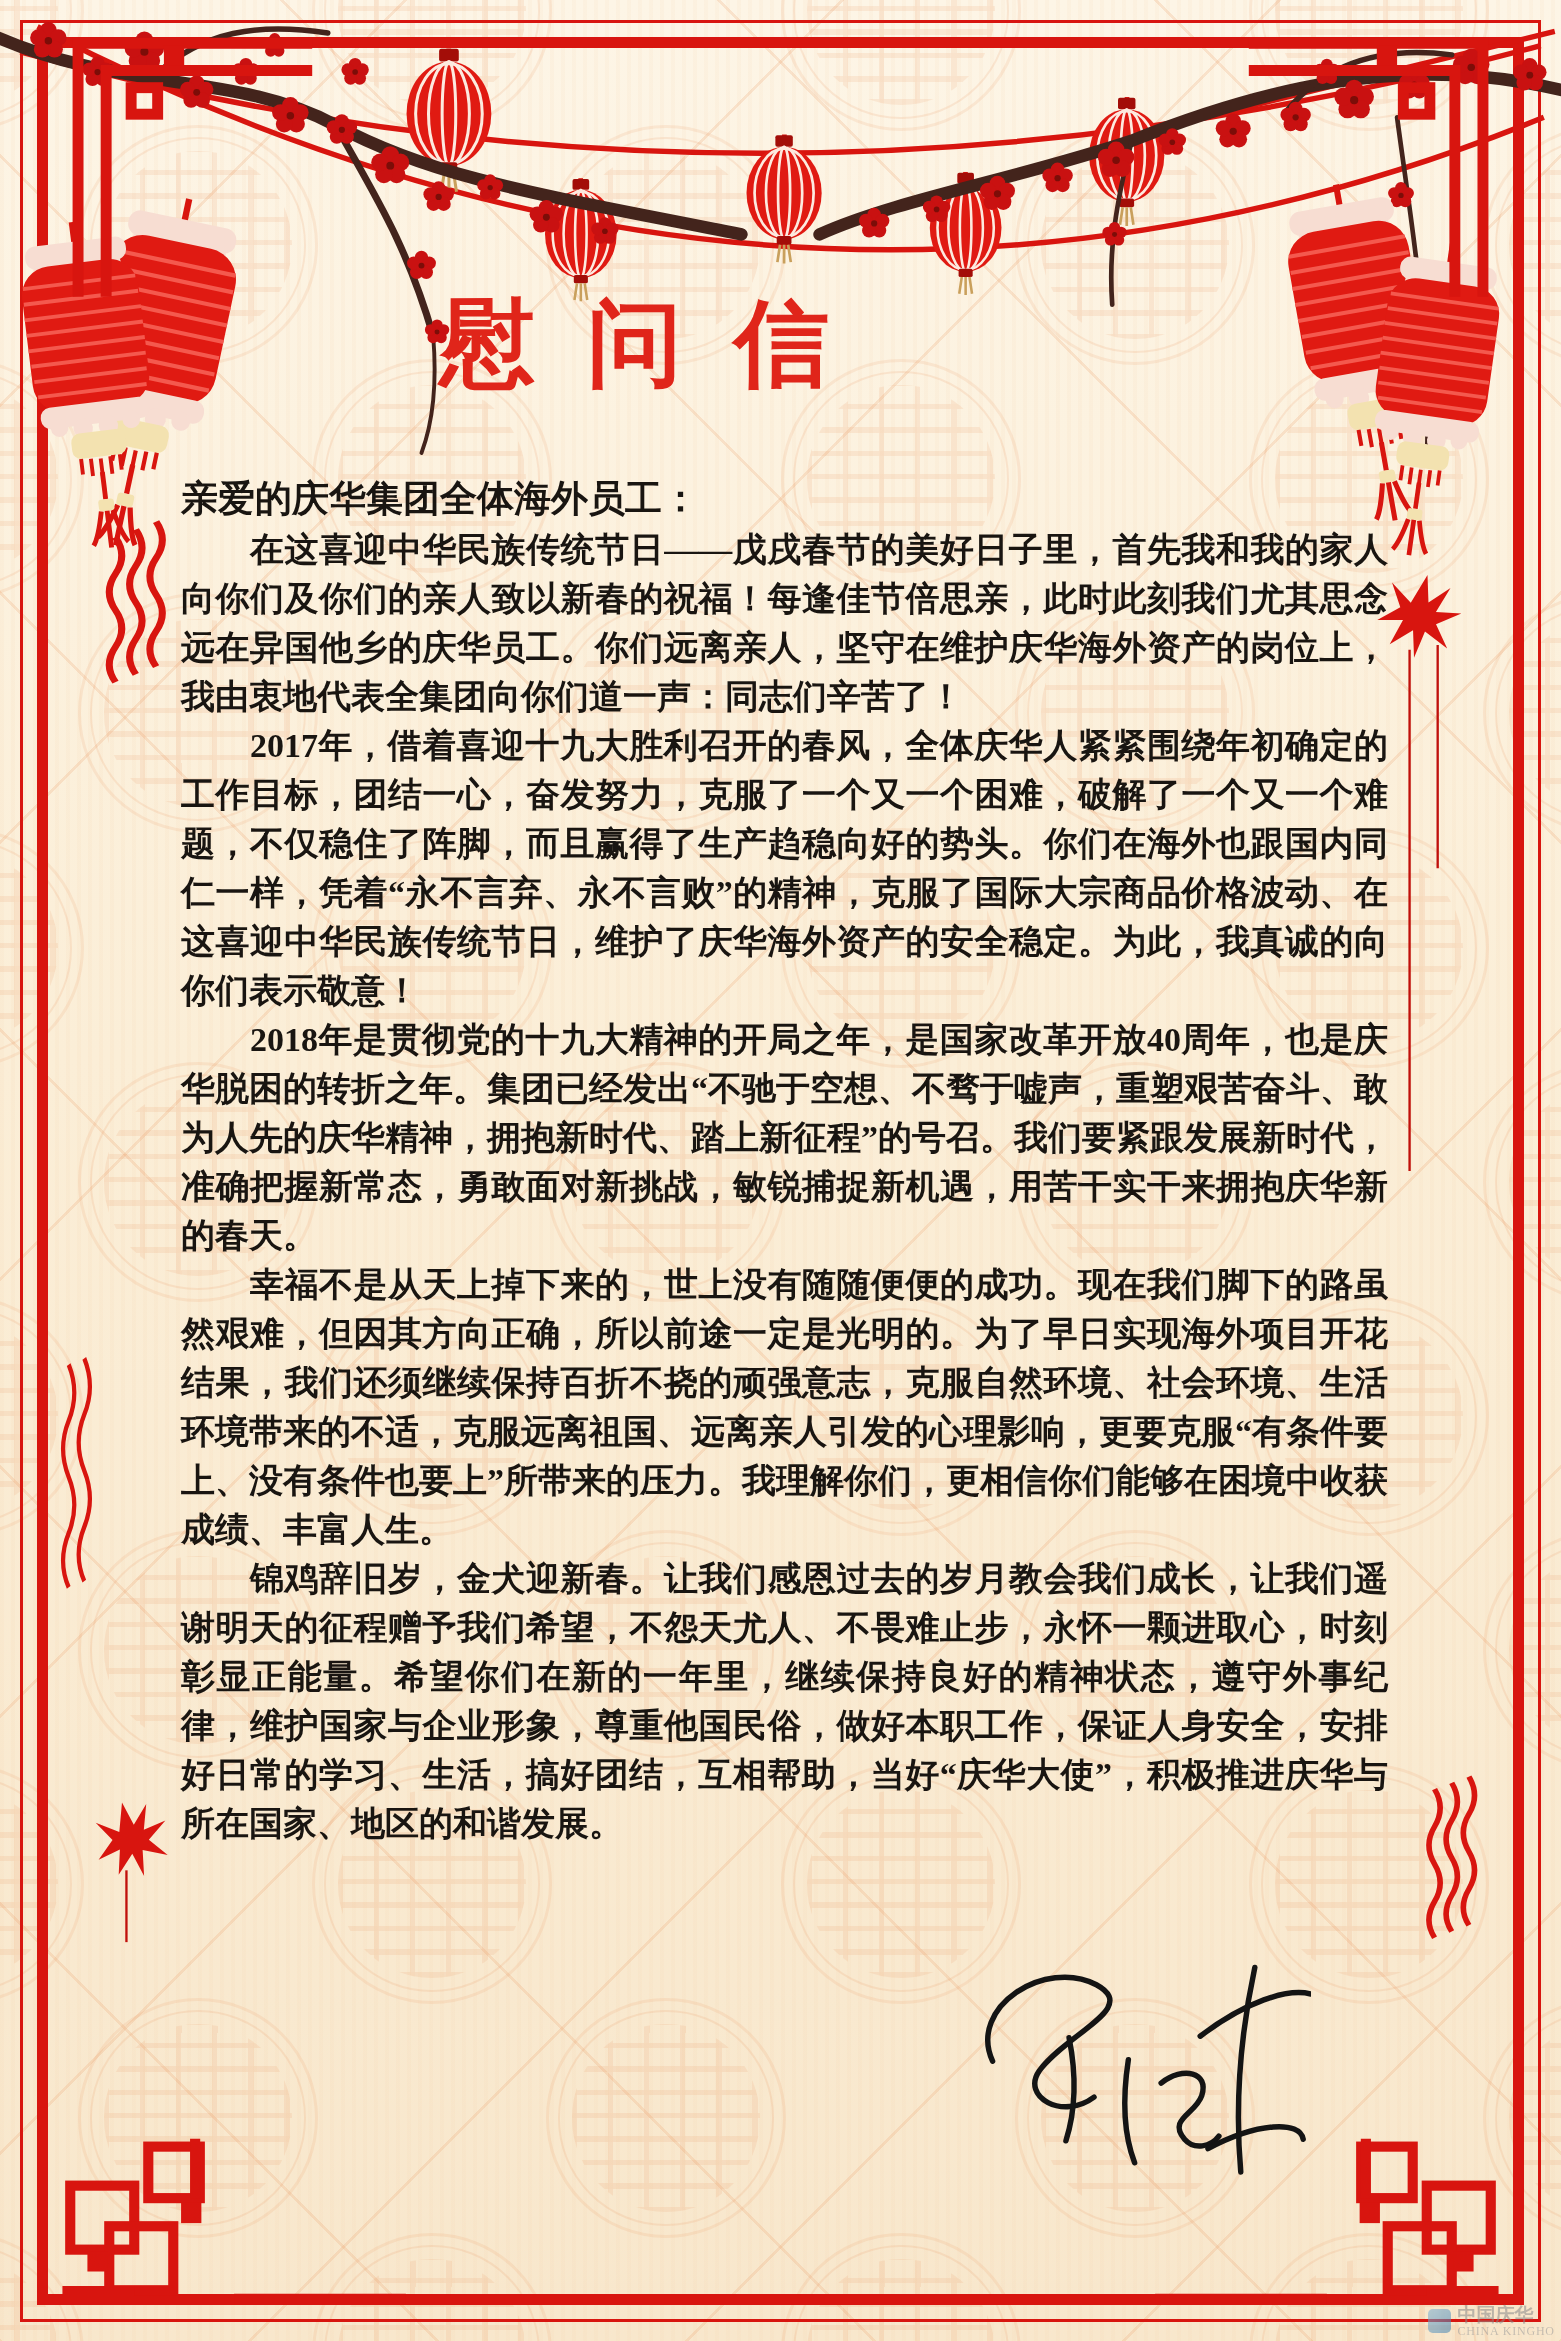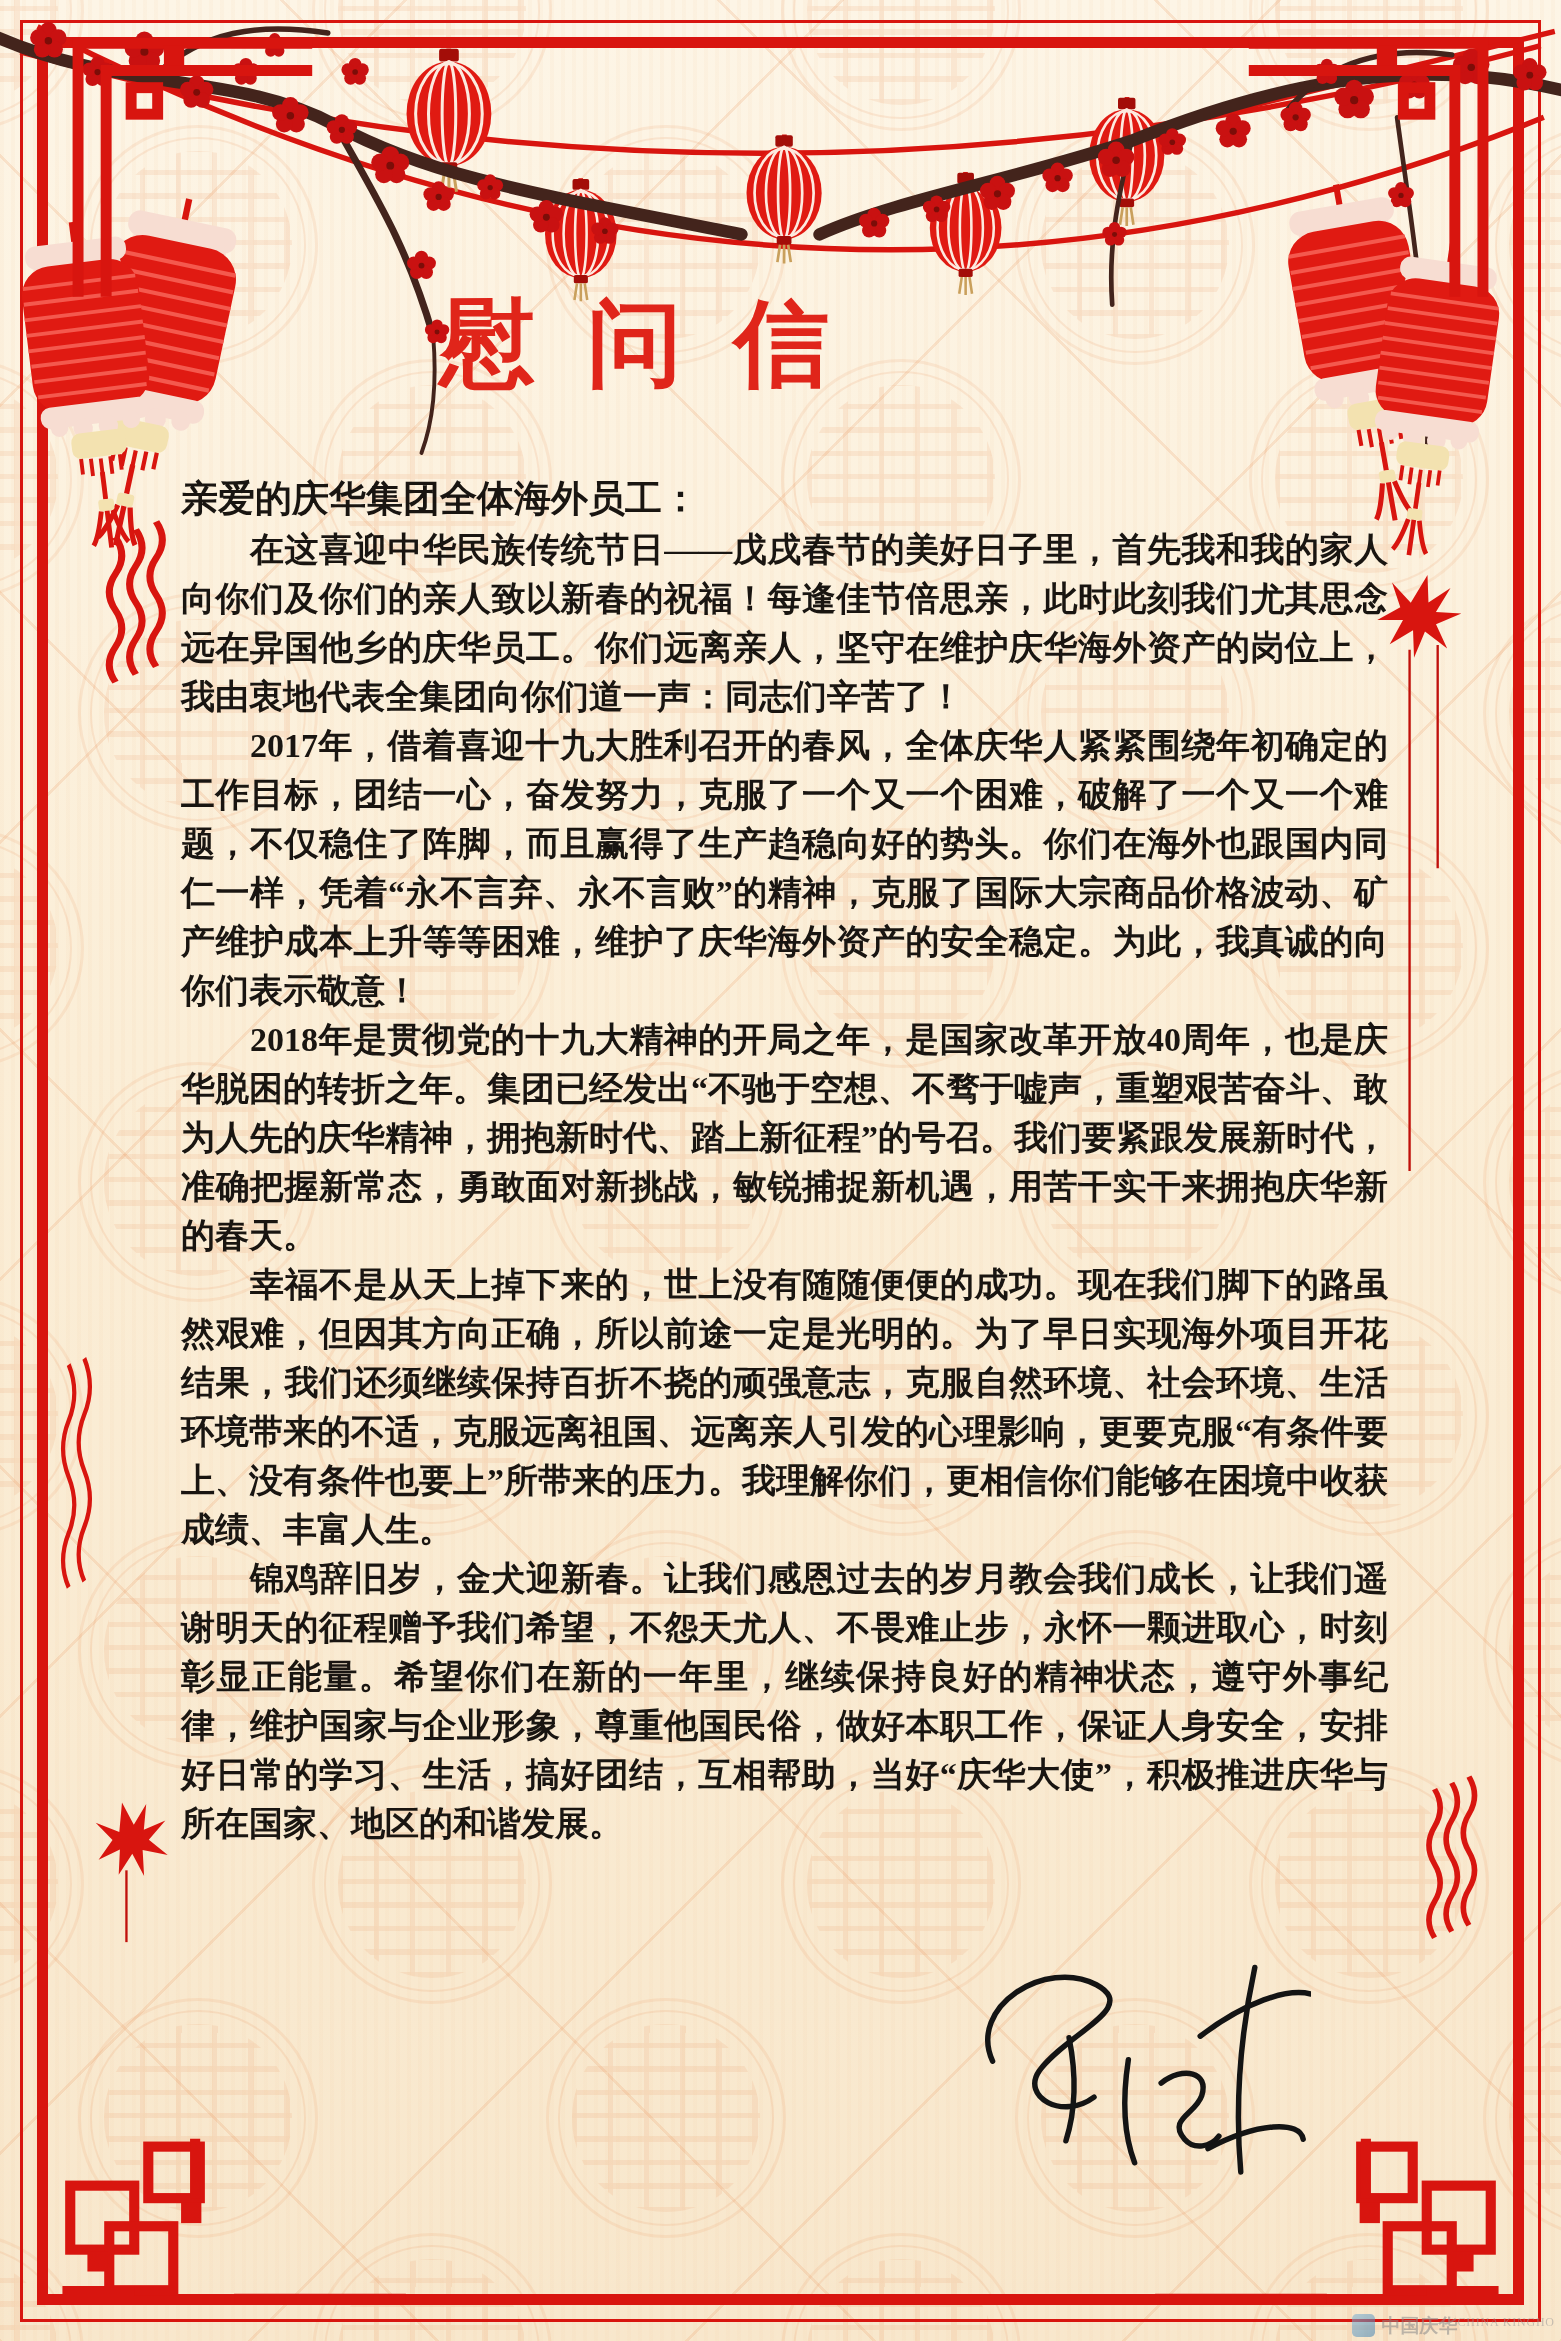--- a/index.html
+++ b/index.html
@@ -31,21 +31,21 @@
   .letter{position:absolute;left:181px;top:473px;width:1207px;color:#191511;}
   .salutation{font-size:37px;font-weight:700;line-height:52px;}
   .para{margin:0;font-size:34px;line-height:49px;text-align:justify;text-indent:69px;
         font-weight:700;}
   .date-line{position:absolute;left:874px;top:2176px;width:437px;text-align:center;
         font-size:36px;color:#191511;font-weight:600;}
   .signature{position:absolute;left:952px;top:1944px;}
   
   .watermark{position:absolute;right:6.2px;bottom:4.7px;display:flex;align-items:center;gap:6.2px;opacity:.55;}
   .watermark .logo{width:23.4px;height:23.4px;border-radius:4.7px;background:linear-gradient(135deg,#7fb4d8,#3f7fb0);}
-  .watermark .wtxt{display:flex;flex-direction:row;line-height:1.05;}
+  .watermark .wtxt{display:flex;flex-direction:column;line-height:1.05;}
   .watermark .cn{font-size:19px;color:#8a8a8a;font-weight:700;}
   .watermark .en{font-size:12px;color:#9a9a9a;letter-spacing:0.8px;}
 </style>
 </head>
 <body>
 
 <div class="page">
 
   <div class="paper-grain"></div>
   <div class="lattice"></div>
@@ -428,21 +428,21 @@
       <use href="#leaf" transform="translate(168,2356) rotate(-14) scale(0.78)"></use>
       <path d="M162,2396 V2488" stroke="#c0100b" stroke-width="3"></path>
     </g>
   </svg>
 
   <div class="title">慰问信</div>
 
   <div class="letter">
     <div class="salutation">亲爱的庆华集团全体海外员工：</div>
     <p class="para">在这喜迎中华民族传统节日——戊戌春节的美好日子里，首先我和我的家人向你们及你们的亲人致以新春的祝福！每逢佳节倍思亲，此时此刻我们尤其思念远在异国他乡的庆华员工。你们远离亲人，坚守在维护庆华海外资产的岗位上，我由衷地代表全集团向你们道一声：同志们辛苦了！</p>
-    <p class="para">2017年，借着喜迎十九大胜利召开的春风，全体庆华人紧紧围绕年初确定的工作目标，团结一心，奋发努力，克服了一个又一个困难，破解了一个又一个难题，不仅稳住了阵脚，而且赢得了生产趋稳向好的势头。你们在海外也跟国内同仁一样，凭着“永不言弃、永不言败”的精神，克服了国际大宗商品价格波动、矿产维护成本上升等等困难，维护了庆华海外资产的安全稳定。为此，我真诚的向你们表示敬意！</p>
+    <p class="para">2017年，借着喜迎十九大胜利召开的春风，全体庆华人紧紧围绕年初确定的工作目标，团结一心，奋发努力，克服了一个又一个困难，破解了一个又一个难题，不仅稳住了阵脚，而且赢得了生产趋稳向好的势头。你们在海外也跟国内同仁一样，凭着“永不言弃、永不言败”的精神，克服了国际大宗商品价格波动、在这喜迎中华民族传统节日，维护了庆华海外资产的安全稳定。为此，我真诚的向你们表示敬意！</p>
     <p class="para">2018年是贯彻党的十九大精神的开局之年，是国家改革开放40周年，也是庆华脱困的转折之年。集团已经发出“不驰于空想、不骛于嘘声，重塑艰苦奋斗、敢为人先的庆华精神，拥抱新时代、踏上新征程”的号召。我们要紧跟发展新时代，准确把握新常态，勇敢面对新挑战，敏锐捕捉新机遇，用苦干实干来拥抱庆华新的春天。</p>
     <p class="para">幸福不是从天上掉下来的，世上没有随随便便的成功。现在我们脚下的路虽然艰难，但因其方向正确，所以前途一定是光明的。为了早日实现海外项目开花结果，我们还须继续保持百折不挠的顽强意志，克服自然环境、社会环境、生活环境带来的不适，克服远离祖国、远离亲人引发的心理影响，更要克服“有条件要上、没有条件也要上”所带来的压力。我理解你们，更相信你们能够在困境中收获成绩、丰富人生。</p>
     <p class="para">锦鸡辞旧岁，金犬迎新春。让我们感恩过去的岁月教会我们成长，让我们遥谢明天的征程赠予我们希望，不怨天尤人、不畏难止步，永怀一颗进取心，时刻彰显正能量。希望你们在新的一年里，继续保持良好的精神状态，遵守外事纪律，维护国家与企业形象，尊重他国民俗，做好本职工作，保证人身安全，安排好日常的学习、生活，搞好团结，互相帮助，当好“庆华大使”，积极推进庆华与所在国家、地区的和谐发展。</p>
   </div>
 
   <svg class="signature" width="359" height="250" viewBox="0 0 460 320">
     <g fill="none" stroke="#141414" stroke-width="7" stroke-linecap="round">
       <path d="M52,150 C20,80 120,18 185,52 C240,82 150,112 112,162 C88,196 142,226 182,196"></path>
       <path d="M150,120 C160,170 158,214 146,252"></path>
       <path d="M226,148 c-8,52 -6,96 8,132"></path>

